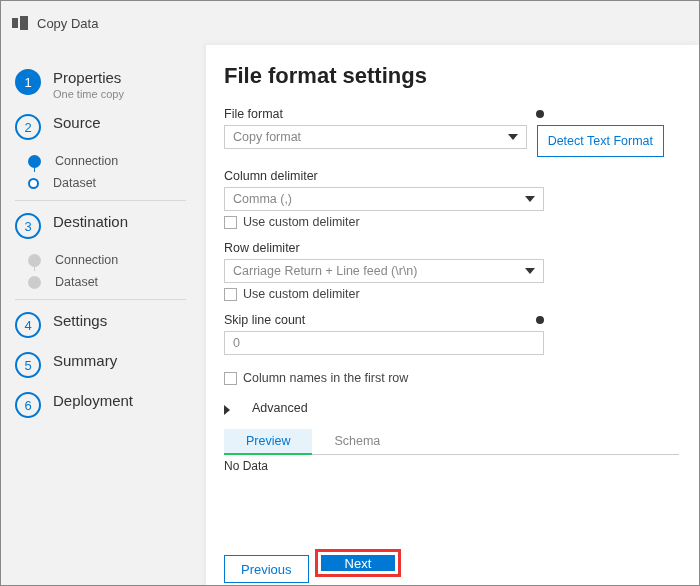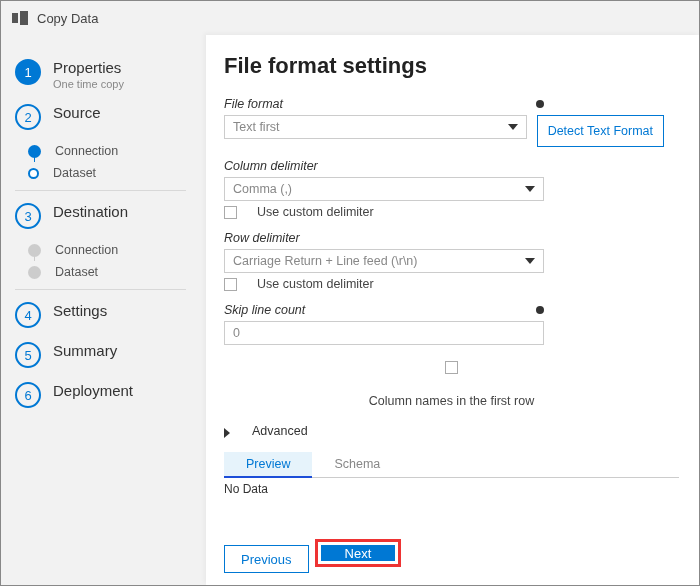--- a/index.html
+++ b/index.html
@@ -7,21 +7,21 @@
     font-family: "Segoe UI", -apple-system, sans-serif;
     font-size: 13px;
     color: #333;
     background: #f2f2f2;
     width: 700px;
     height: 586px;
     overflow: hidden;
     border: 1px solid #888;
   }
   .topbar {
-    height: 34px;
+    height: 44px;
     display: flex;
     align-items: center;
     padding: 0 10px;
     background: #f2f2f2;
   }
   .app-icon { width: 18px; height: 18px; margin-right: 8px; display:flex; align-items:center; justify-content:center;}
   .app-title { font-size: 13px; color: #444; }
   .layout { display: flex; height: calc(100% - 34px); }
   .sidebar {
     width: 205px;
@@ -86,21 +86,21 @@
     flex: 1;
     background: #fff;
     padding: 18px 20px 12px 18px;
     display: flex;
     flex-direction: column;
     box-shadow: -2px -2px 4px rgba(0,0,0,0.04);
     position: relative;
   }
   .page-title { font-size: 22px; font-weight: 700; color: #222; margin-bottom: 18px;}
   .form-row { margin-bottom: 12px; }
-  .form-label { font-size: 12.5px; color: #333; margin-bottom: 4px; display:flex; align-items:center; gap:6px;font-style:italic;}
+  .form-label { font-size: 12.5px; color: #333; margin-bottom: 4px; display:flex; align-items:center; gap:6px;}
   .info-dot { width:8px; height:8px; border-radius:50%; background:#333; display:inline-block; margin-left:auto;}
   .row-flex { display: flex; gap: 10px; align-items: flex-start; max-width: 440px;}
   .select {
     flex: 1;
     height: 24px;
     border: 1px solid #ccc;
     background: #fff;
     color: #888;
     font-size: 12.5px;
     padding: 0 8px;
@@ -131,32 +131,32 @@
     height: 32px;
     border: 1px solid #0078d4;
     background: #fff;
     color: #0078d4;
     font-size: 12.5px;
     padding: 0 10px;
     cursor: pointer;
     display:inline-flex;
     align-items:center;
   }
-  .checkbox-row { display:flex; align-items:center; gap:20px; margin-top:4px; font-size:12.5px; color:#444;}
+  .checkbox-row { display:flex; align-items:center; gap:6px; margin-top:4px; font-size:12.5px; color:#444;}
   .checkbox { width:13px; height:13px; border:1px solid #aaa; background:#fff; cursor:pointer;}
   .advanced { display:flex; align-items:flex-end; gap:22px; font-size:12.5px; color:#333; cursor:pointer; margin:10px 0 4px 0;}
   .adv-caret {
     width:0; height:0;
     border-top:5px solid transparent;
     border-bottom:5px solid transparent;
     border-left:6px solid #333;
   }
   .tabs { display:flex; margin-top:10px; border-bottom:1px solid #ccc;}
   .tab { padding:5px 22px; font-size:12.5px; color:#888; cursor:pointer;}
-  .tab.active { color:#0078d4; background:#e6f3fb; border-bottom:2px solid #1d4ed8; margin-bottom:-1px;}
+  .tab.active { color:#0078d4; background:#e6f3fb; border-bottom:2px solid #22c55e; margin-bottom:-1px;}
   .no-data { font-size:12px; color:#333; padding:4px 0 0 0;}
   .footer {
     margin-top:auto;
     display:flex;
     gap:12px;
     padding-top:14px;
   }
   .btn-prev {
     height:28px;
     border:1px solid #0078d4;
@@ -264,21 +264,21 @@
   <div class="main">
     <div class="page-title">File format settings</div>
 
     <div class="form-row">
       <div class="form-label" style="max-width:320px">
         <span>File format</span>
         <span class="info-dot"></span>
       </div>
       <div class="row-flex">
         <div class="select">
-          <span>Text first</span>
+          <span>Copy format</span>
           <span class="caret"></span>
         </div>
         <button class="btn-outline">Detect Text Format</button>
       </div>
     </div>
 
     <div class="form-row">
       <div class="form-label">
           <span>Column delimiter</span>
         </div>
@@ -309,21 +309,21 @@
     <div class="form-row">
       <div class="form-label" style="max-width:320px">
         <span>Skip line count</span>
         <span class="info-dot"></span>
       </div>
       <div class="input">
         <span>0</span>
       </div>
     </div>
 
-    <div class="checkbox-row" style="margin-bottom:6px;flex-direction:column;">
+    <div class="checkbox-row" style="margin-bottom:6px;">
       <span class="checkbox"></span>
       <span>Column names in the first row</span>
     </div>
 
     <div class="advanced">
       <span class="adv-caret"></span>
       <span>Advanced</span>
     </div>
 
     <div class="tabs">

